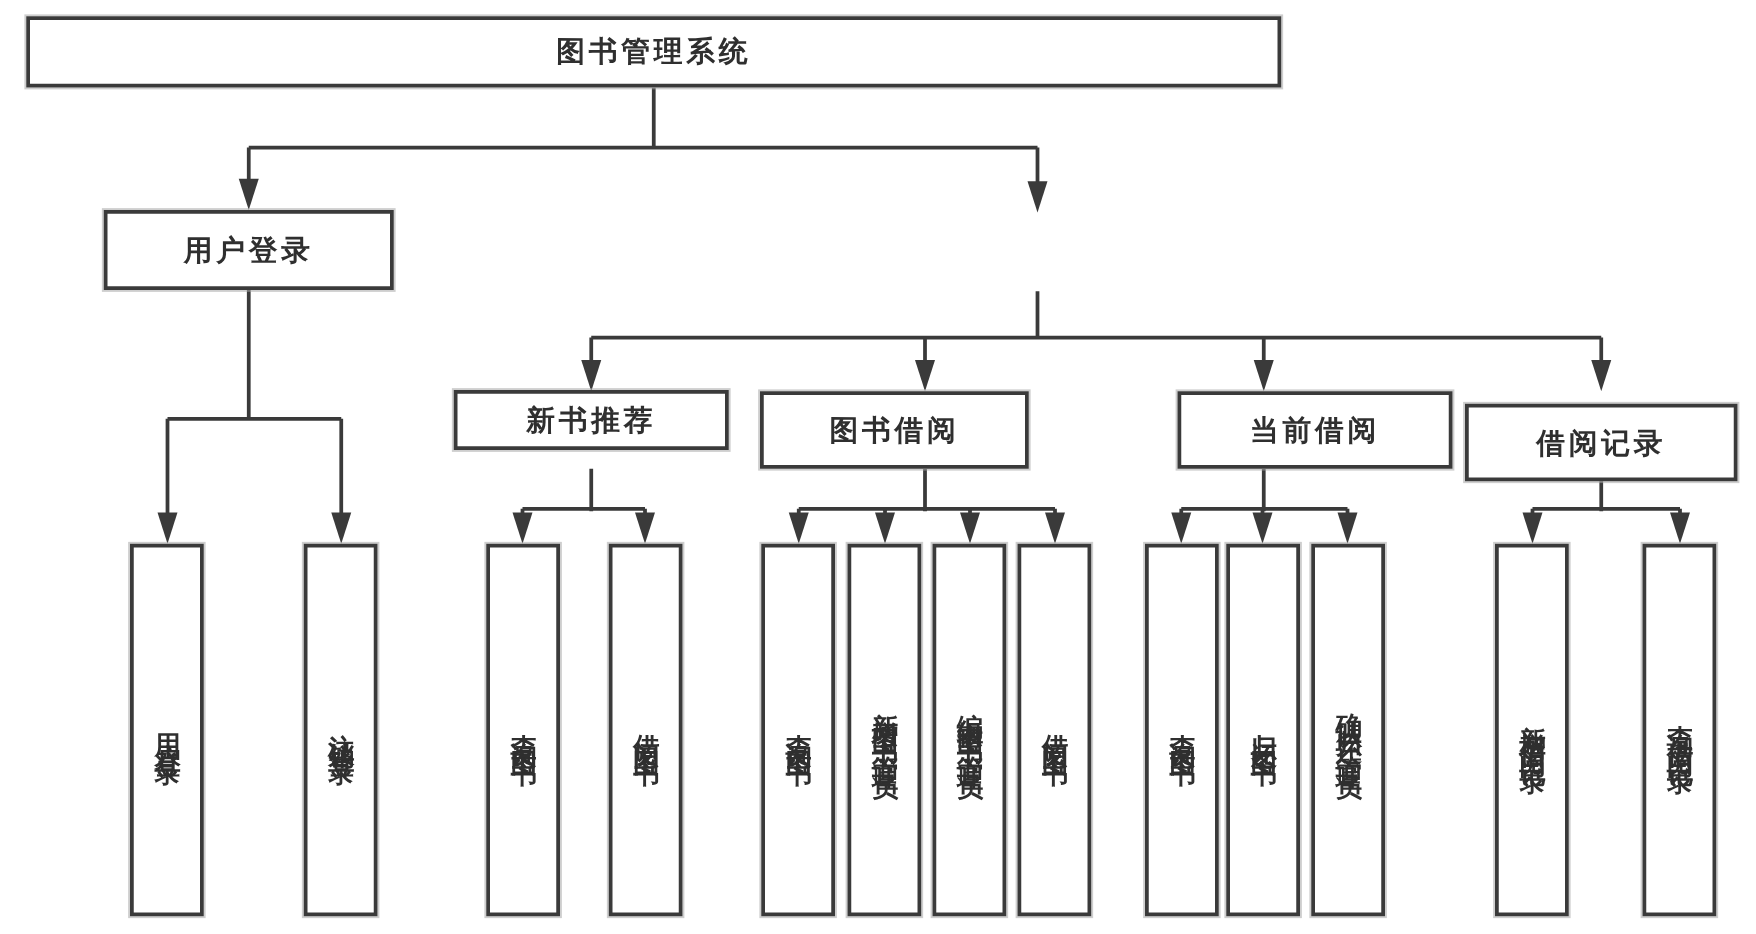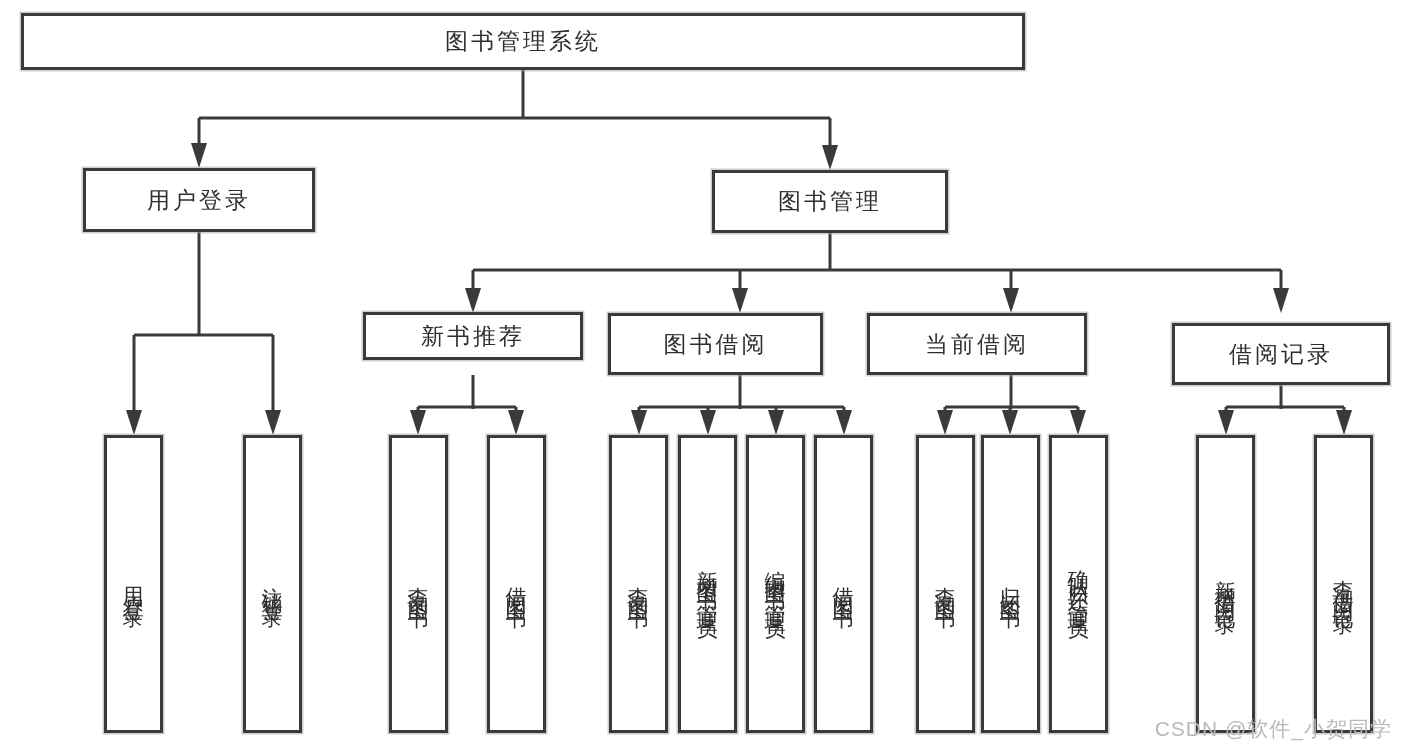--- a/index.html
+++ b/index.html
@@ -7,20 +7,21 @@
     padding: 0;
     background: #ffffff;
     font-family: "Liberation Sans", "DejaVu Sans", sans-serif;
   }
   #stage {
     position: relative;
     width: 1405px;
     height: 747px;
     background: #ffffff;
     overflow: hidden;
+    font-weight: bold;
   }
   #wires {
     position: absolute;
     left: 0;
     top: 0;
     z-index: 1;
   }
   .box {
     position: absolute;
     box-sizing: border-box;
@@ -118,31 +119,28 @@
     </g>
   </svg>
 
   <div class="box" style="left:21px;top:13px;width:1004px;height:57px">
     <span class="lbl">图书管理系统</span>
   </div>
 
   <div class="box" style="left:83px;top:168px;width:232px;height:64px">
     <span class="lbl">用户登录</span>
   </div>
-  <div class="box" style="left:712px;top:170px;width:236px;height:63px">
-    <span class="lbl">图书管理</span>
-  </div>
 
   <div class="box" style="left:363px;top:312px;width:220px;height:48px">
     <span class="lbl">新书推荐</span>
   </div>
   <div class="box" style="left:608px;top:313px;width:215px;height:62px">
     <span class="lbl">图书借阅</span>
   </div>
-  <div class="box" style="left:867px;top:313px;width:220px;height:62px">
+  <div class="box" style="left:942px;top:313px;width:220px;height:62px">
     <span class="lbl">当前借阅</span>
   </div>
   <div class="box" style="left:1172px;top:323px;width:218px;height:62px">
     <span class="lbl">借阅记录</span>
   </div>
 
   <div class="box leaf" style="left:104px;top:435px;width:59px;height:298px">
     <span class="lbl">用户登录</span>
   </div>
   <div class="box leaf" style="left:243px;top:435px;width:59px;height:298px">
@@ -179,15 +177,14 @@
     <span class="lbl">确认归还（管理员）</span>
   </div>
 
   <div class="box leaf" style="left:1196px;top:435px;width:59px;height:298px">
     <span class="lbl">新增借阅记录</span>
   </div>
   <div class="box leaf" style="left:1314px;top:435px;width:59px;height:298px">
     <span class="lbl">查询借阅记录</span>
   </div>
 
-  <div class="watermark">CSDN @软件_小贺同学</div>
 
 </div>
 
 </body></html>

